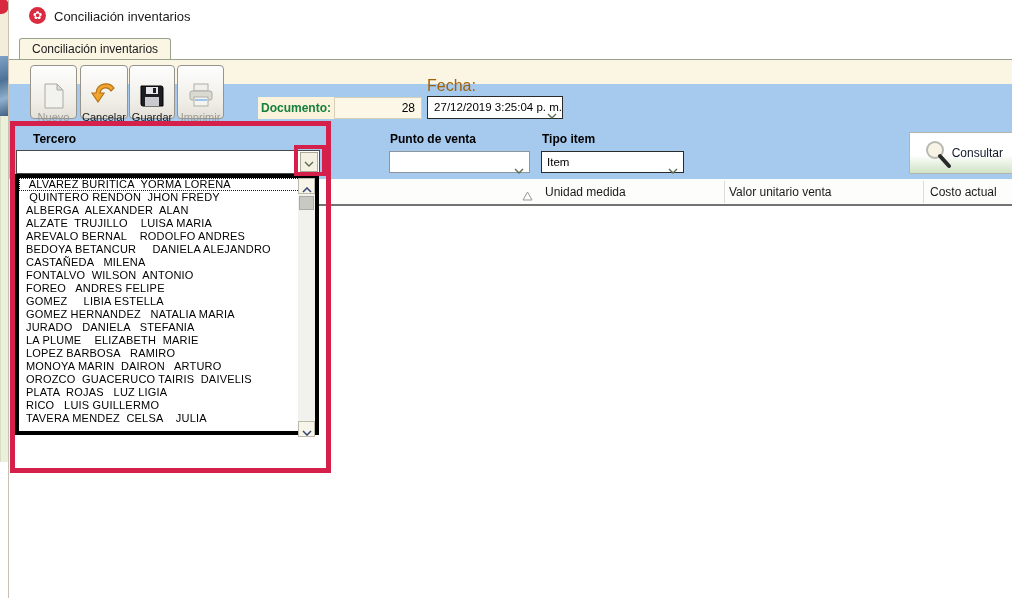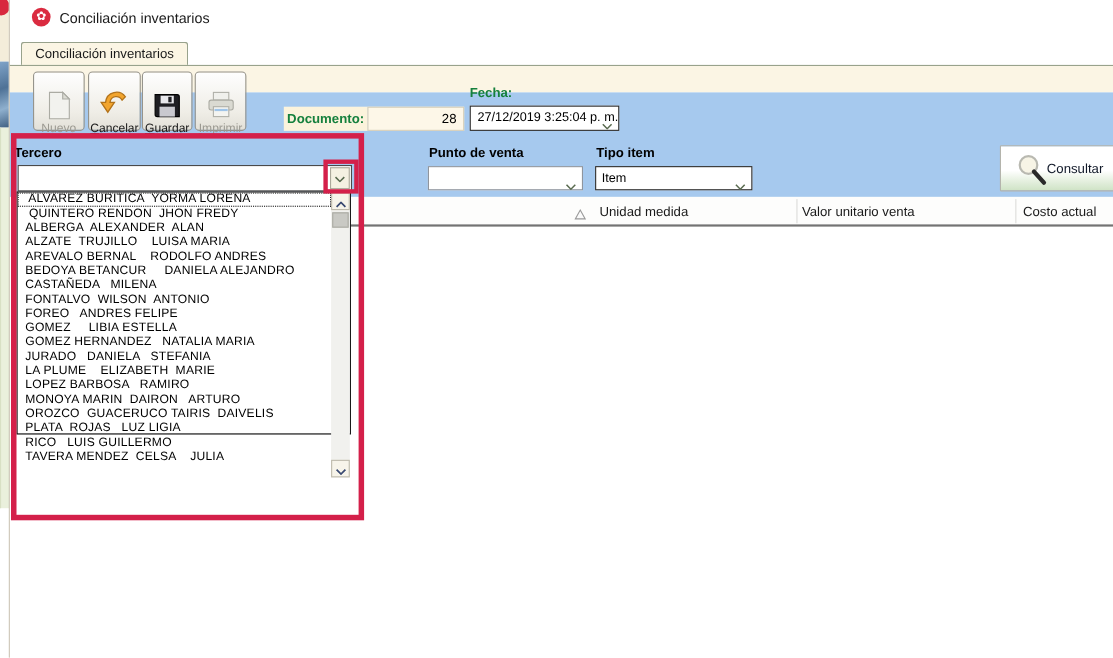--- a/index.html
+++ b/index.html
@@ -48,21 +48,21 @@
   .tb-label { display:block; margin-top:1px; }
 
   
   #doc-label { position:absolute; left:249px; top:37px; width:76px; height:22px; background:#FBF3DC;
                font-weight:bold; font-size:12px; line-height:22px; text-align:center; color:#15803d; }
   #doc-field { position:absolute; left:325px; top:37px; width:88px; height:22px; background:#FDF7E8;
                border:1px solid #D6CFBA; font-size:12px; line-height:20px; text-align:right;
                padding-right:6px; color:#000; }
 
   
-  #fecha-label { position:absolute; left:418px; top:17px; font-weight:bold; font-size:12px; color:#15803d; }
+  #fecha-label { position:absolute; left:418px; top:17px; font-weight:normal; font-size:16px; color:#a16207; }
   .combo { position:absolute; background:#ffffff; border:1px solid #2A2A2A; font-size:11.5px;
            color:#000; line-height:20px; padding-left:5px; cursor:pointer; }
   .combo .chev { position:absolute; right:5px; top:8px; }
   #fecha-combo { left:418px; top:36px; width:136px; height:23px;text-align:right; }
 
   
   .fl-label { position:absolute; font-weight:bold; font-size:12px; color:#000; }
 
   #tercero-combo { left:7px; top:90px; width:304px; height:24px; border:1px solid #4A4A4A; }
   .combo-arrow-btn { position:absolute; right:1px; top:1px; width:18px; height:20px;
@@ -80,22 +80,22 @@
   #consultar-btn .txt { position:absolute; right:9px; top:13px; }
 
   
   #grid-header { position:absolute; left:0; top:119px; width:1004px; height:27px; background:#FDFDFC;
                  border-bottom:2px solid #737373;margin-left:16px; }
   .gh-cell { position:absolute; top:6px; font-size:12px; color:#1a1a1a; cursor:pointer; }
   .gh-sep  { position:absolute; top:2px; width:1px; height:22px; background:#DCDCDA; }
   #sort-tri { position:absolute; left:497px; top:8px; }
 
   
-  #tercero-list { left:15px; top:174px; width:304px; height:221px; background:#ffffff;
-                  border:1px solid #000000; z-index:5; }
+  #tercero-list { left:15px; top:174px; width:304px; height:261px; background:#ffffff;
+                  border:4px solid #000000; z-index:5; }
   .list-items { position:absolute; left:0; top:0; width:285px; height:259px; overflow:hidden; }
   .list-item { height:13px; line-height:13px; font-size:11px; color:#000; white-space:pre;
                padding-left:7px; cursor:pointer; letter-spacing:0.2px; }
   .list-item.selected { outline:1px dotted #1a1a1a; outline-offset:-1px; }
   .vscroll { position:absolute; right:0; top:0; width:17px; height:259px; background:#F1F1EE; }
   .sb-btn { position:absolute; left:0; width:17px; height:16px; background:#F7F4EA;
             border:1px solid #BDBAAC; text-align:center; cursor:pointer; }
   .sb-btn svg { margin-top:5px; }
   .sb-up { top:0; }
   .sb-down { bottom:0; }
@@ -184,21 +184,21 @@
     <div id="fecha-label">Fecha:</div>
     <div class="combo" id="fecha-combo">
       <span>27/12/2019 3:25:04 p. m.</span>
       <span class="chev">
         <svg width="10" height="6" viewBox="0 0 10 6">
             <polyline points="1,1 5,5 9,1" fill="none" stroke="#5A6B50" stroke-width="1.4"></polyline>
           </svg>
       </span>
     </div>
 
-    <div class="fl-label" style="left:4px;top:72px;text-align:center;">Tercero</div>
+    <div class="fl-label" style="left:24px;top:72px;text-align:center;">Tercero</div>
     <div class="combo" id="tercero-combo">
       <span></span>
       <span class="combo-arrow-btn">
         <svg width="10" height="6" viewBox="0 0 10 6">
             <polyline points="1,1 5,5 9,1" fill="none" stroke="#5A6B50" stroke-width="1.4"></polyline>
           </svg>
       </span>
     </div>
 
     <div class="fl-label" style="left:381px;top:72px;">Punto de venta</div>

